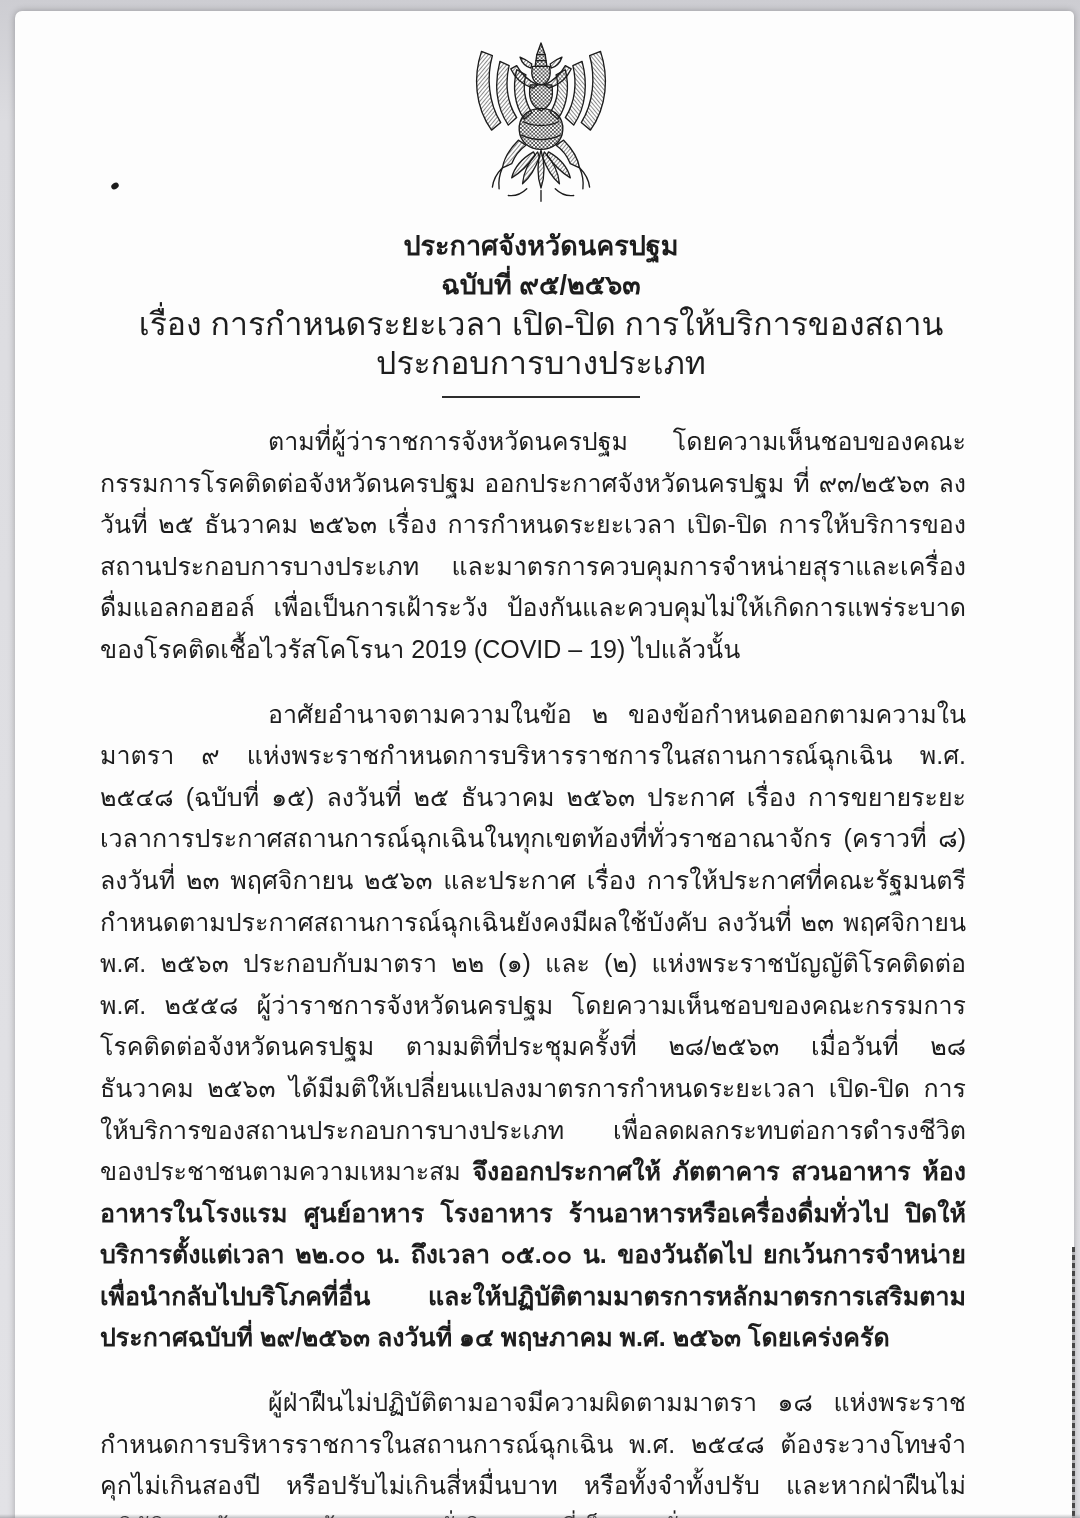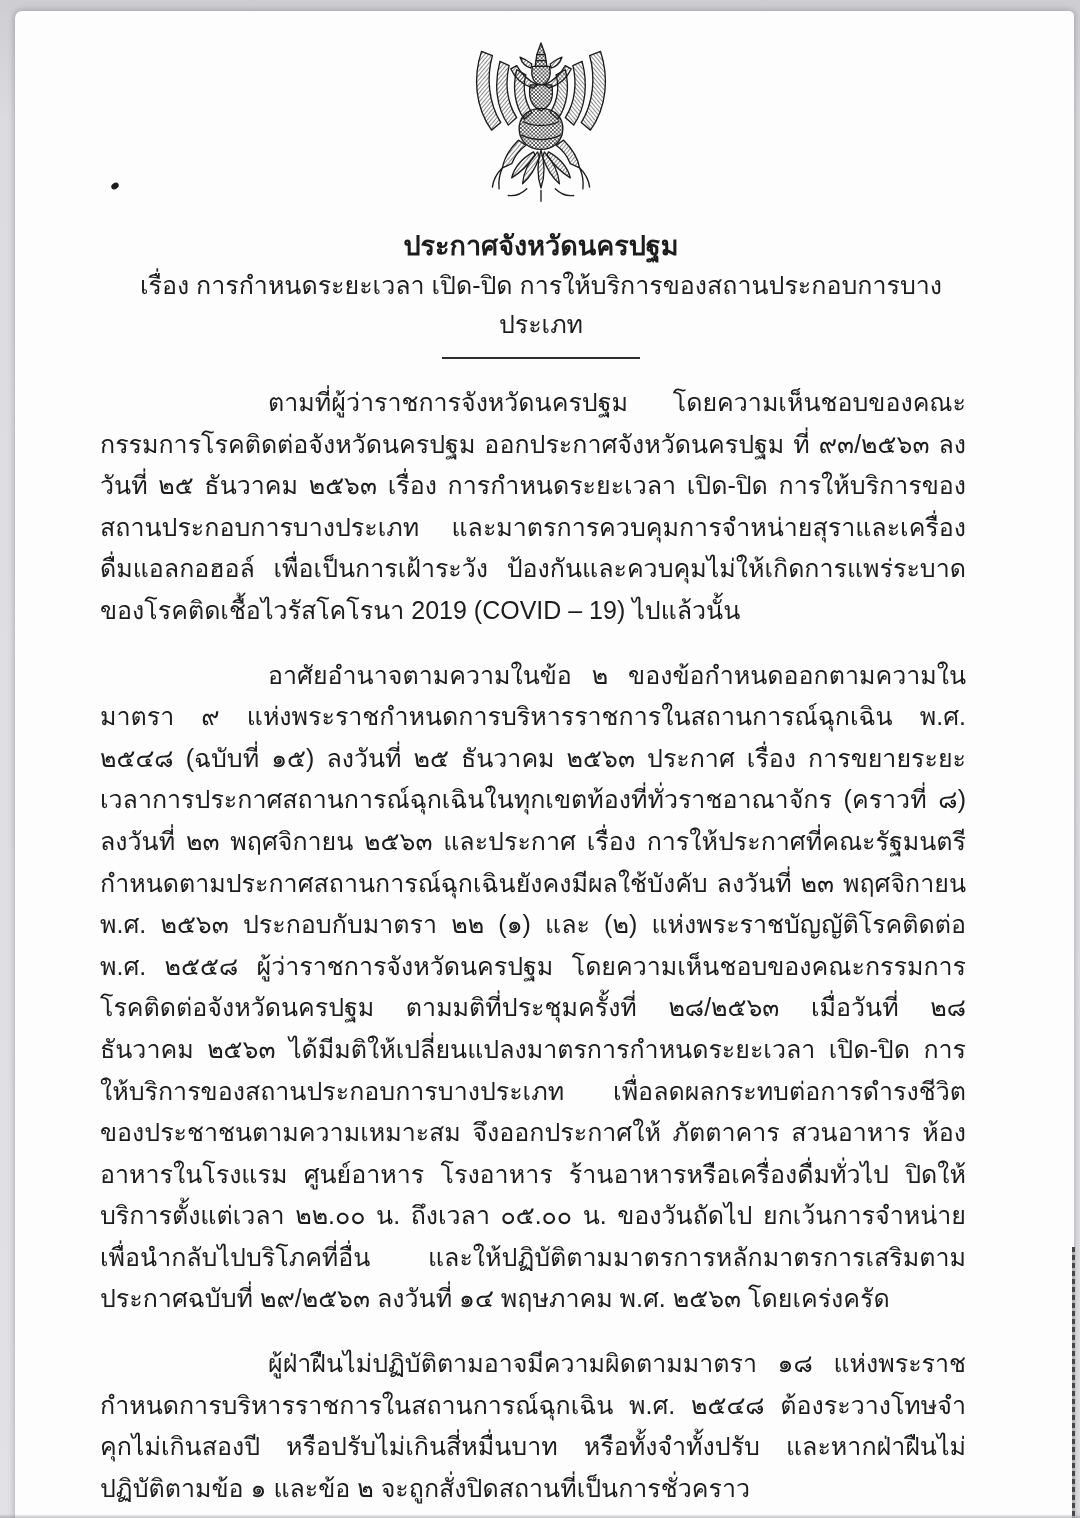--- a/index.html
+++ b/index.html
@@ -11,28 +11,28 @@
   .sheet {
     position:absolute; left:15px; top:11px; width:1059px; height:1540px;
     background:#fdfdfd; border-radius:7px 5px 0 0;
     box-shadow:0 0 7px rgba(0,0,0,0.28);
   }
   .content { padding:14px 92px 0 85px; color:#1d1d1d; }
 
   .emblem { text-align:center; padding-top:16px; height:186px; }
 
   .title-line { text-align:center; font-weight:bold; font-size:27px; line-height:39px; }
-  .subject-line { text-align:center; font-size:25px; line-height:39px; }
+  .subject-line { text-align:center; font-size:32px; line-height:39px; }
   .divider { width:198px; border-top:2.6px solid #2d2d2d; margin:13px auto 0 auto; height:0; }
 
   .para {
     font-size:25px; line-height:41.6px; text-align:justify; text-indent:168px;
     margin:23px 16px 0 0;
   }
-  .bold-seg { font-weight:normal; }
+  .bold-seg { font-weight:bold; }
 
   .speck-1 { position:absolute; left:96px; top:172px; width:8px; height:6px;
     border-radius:50%; background:#1c1c1c; transform:rotate(-35deg); }
   .edge-right-dark { position:absolute; right:5px; top:1247px; width:3px; height:271px;
     background:repeating-linear-gradient(to bottom,#474747 0 5px,#b3b3b6 5px 8px); }
   .edge-bottom { position:absolute; left:0; bottom:0; width:100%; height:4px;
     background:linear-gradient(to top, rgba(120,120,126,0.45), rgba(120,120,126,0)); }
 </style>
 </head>
 <body>
@@ -76,20 +76,21 @@
             <path d="M101,132 C90,144 84,157 83,170 C92,162 99,150 103,138 Z" fill="url(#h1)"></path>
             <path d="M109,132 C120,144 126,157 127,170 C118,162 111,150 107,138 Z" fill="url(#h1)"></path>
             <path d="M96,132 C82,140 73,151 70,163 C80,157 90,147 98,136 Z" fill="url(#h1)"></path>
             <path d="M114,132 C128,140 137,151 140,163 C130,157 120,147 112,136 Z" fill="url(#h1)"></path>
             <path d="M88,176 C82,182 74,185 66,184 M122,176 C128,182 136,185 144,184 M105,178 C105,184 105,188 105,191"></path>
           </g>
         </svg>
       </div>
 
       <div class="title-line">ประกาศจังหวัดนครปฐม</div>
+      <div class="title-line">ฉบับที่ ๙๕/๒๕๖๓</div>
       <div class="subject-line">เรื่อง การกำหนดระยะเวลา เปิด-ปิด การให้บริการของสถานประกอบการบางประเภท</div>
       <div class="divider"></div>
 
       <div class="para">ตามที่ผู้ว่าราชการจังหวัดนครปฐม โดยความเห็นชอบของคณะกรรมการโรคติดต่อจังหวัดนครปฐม ออกประกาศจังหวัดนครปฐม ที่ ๙๓/๒๕๖๓ ลงวันที่ ๒๕ ธันวาคม ๒๕๖๓ เรื่อง การกำหนดระยะเวลา เปิด-ปิด การให้บริการของสถานประกอบการบางประเภท และมาตรการควบคุมการจำหน่ายสุราและเครื่องดื่มแอลกอฮอล์ เพื่อเป็นการเฝ้าระวัง ป้องกันและควบคุมไม่ให้เกิดการแพร่ระบาดของโรคติดเชื้อไวรัสโคโรนา 2019 (COVID – 19) ไปแล้วนั้น</div>
 
       <div class="para"><span>อาศัยอำนาจตามความในข้อ ๒ ของข้อกำหนดออกตามความในมาตรา ๙ แห่งพระราชกำหนดการบริหารราชการในสถานการณ์ฉุกเฉิน พ.ศ. ๒๕๔๘ (ฉบับที่ ๑๕) ลงวันที่ ๒๕ ธันวาคม ๒๕๖๓ ประกาศ เรื่อง การขยายระยะเวลาการประกาศสถานการณ์ฉุกเฉินในทุกเขตท้องที่ทั่วราชอาณาจักร (คราวที่ ๘) ลงวันที่ ๒๓ พฤศจิกายน ๒๕๖๓ และประกาศ เรื่อง การให้ประกาศที่คณะรัฐมนตรีกำหนดตามประกาศสถานการณ์ฉุกเฉินยังคงมีผลใช้บังคับ ลงวันที่ ๒๓ พฤศจิกายน พ.ศ. ๒๕๖๓ ประกอบกับมาตรา ๒๒ (๑) และ (๒) แห่งพระราชบัญญัติโรคติดต่อ พ.ศ. ๒๕๕๘ ผู้ว่าราชการจังหวัดนครปฐม โดยความเห็นชอบของคณะกรรมการโรคติดต่อจังหวัดนครปฐม ตามมติที่ประชุมครั้งที่ ๒๘/๒๕๖๓ เมื่อวันที่ ๒๘ ธันวาคม ๒๕๖๓ ได้มีมติให้เปลี่ยนแปลงมาตรการกำหนดระยะเวลา เปิด-ปิด การให้บริการของสถานประกอบการบางประเภท เพื่อลดผลกระทบต่อการดำรงชีวิตของประชาชนตามความเหมาะสม </span><span class="bold-seg">จึงออกประกาศให้ ภัตตาคาร สวนอาหาร ห้องอาหารในโรงแรม ศูนย์อาหาร โรงอาหาร ร้านอาหารหรือเครื่องดื่มทั่วไป ปิดให้บริการตั้งแต่เวลา ๒๒.๐๐ น. ถึงเวลา ๐๕.๐๐ น. ของวันถัดไป ยกเว้นการจำหน่ายเพื่อนำกลับไปบริโภคที่อื่น และให้ปฏิบัติตามมาตรการหลักมาตรการเสริมตามประกาศฉบับที่ ๒๙/๒๕๖๓ ลงวันที่ ๑๔ พฤษภาคม พ.ศ. ๒๕๖๓ โดยเคร่งครัด</span></div>
 
       <div class="para">ผู้ฝ่าฝืนไม่ปฏิบัติตามอาจมีความผิดตามมาตรา ๑๘ แห่งพระราชกำหนดการบริหารราชการในสถานการณ์ฉุกเฉิน พ.ศ. ๒๕๔๘ ต้องระวางโทษจำคุกไม่เกินสองปี หรือปรับไม่เกินสี่หมื่นบาท หรือทั้งจำทั้งปรับ และหากฝ่าฝืนไม่ปฏิบัติตามข้อ ๑ และข้อ ๒ จะถูกสั่งปิดสถานที่เป็นการชั่วคราว</div>
 
     </div>

